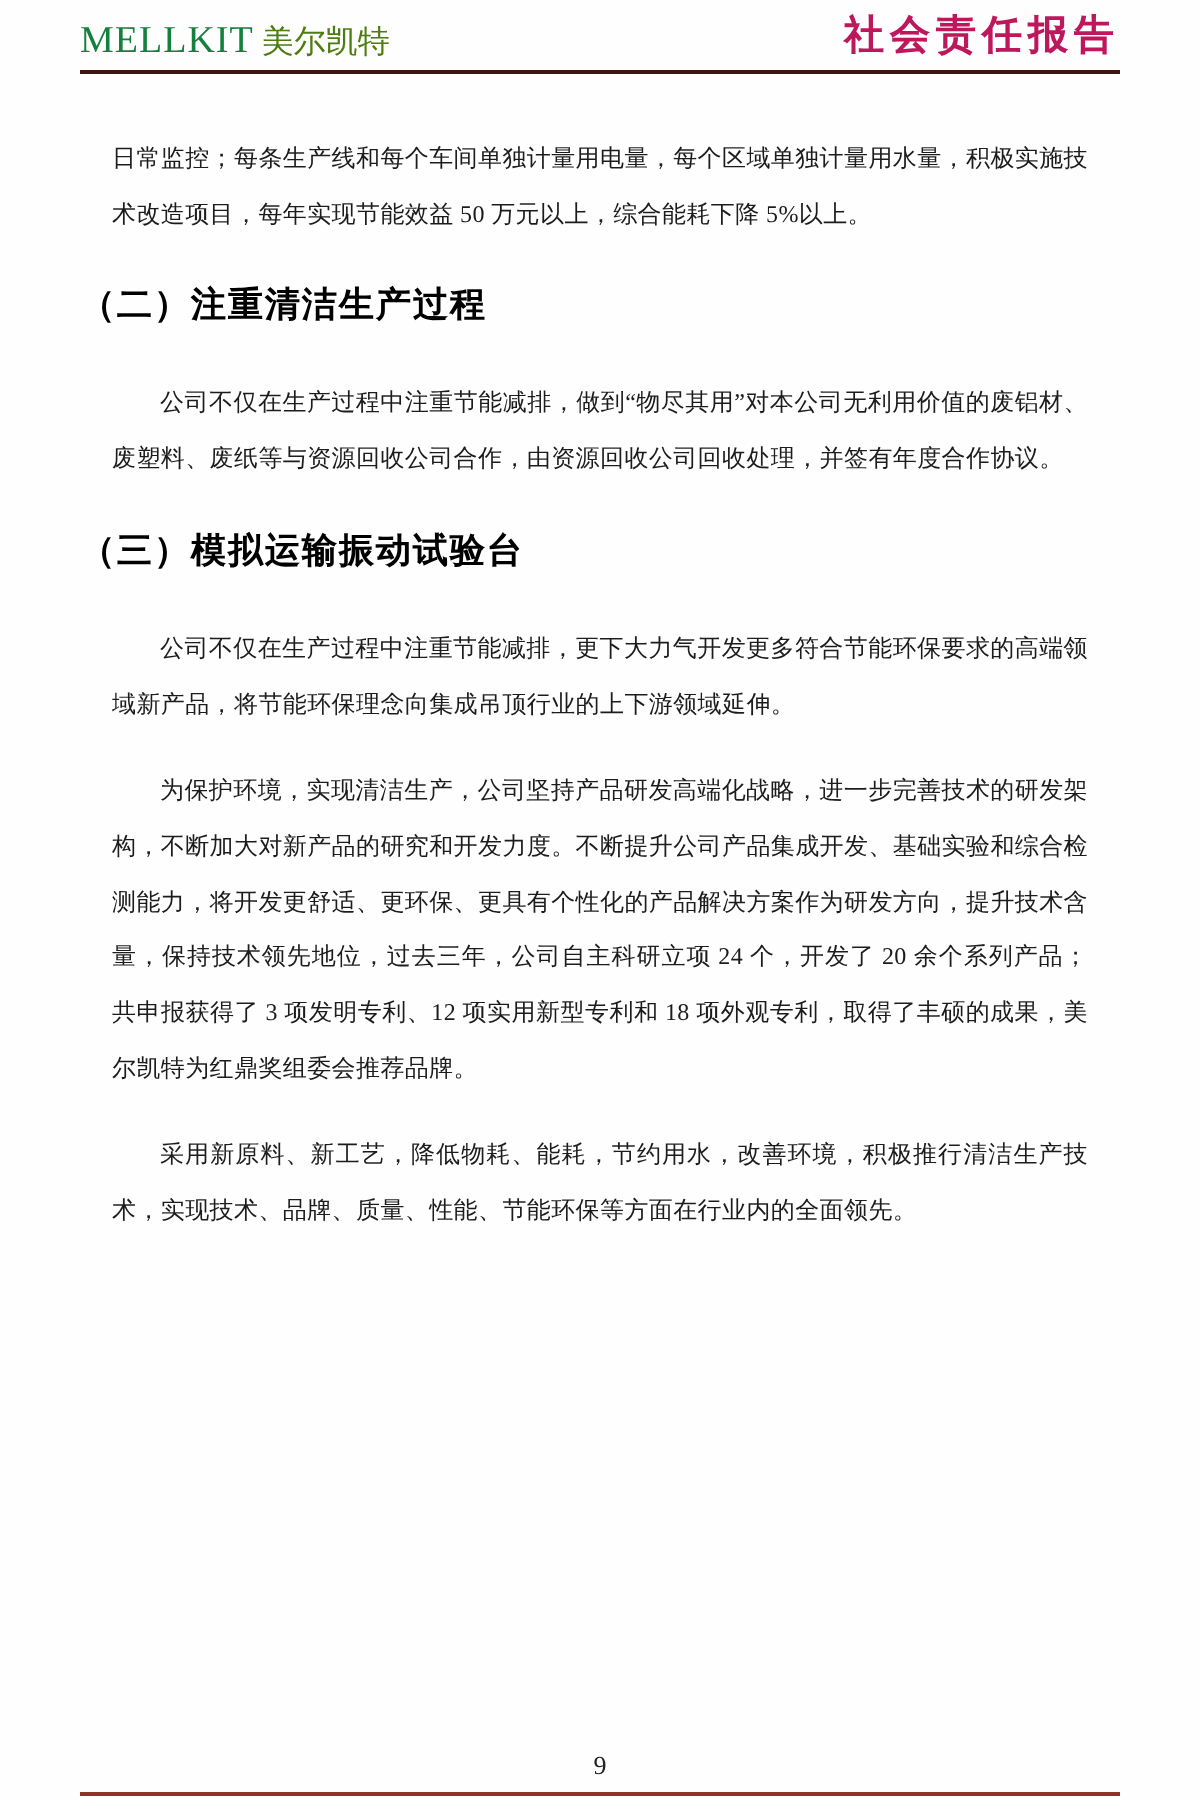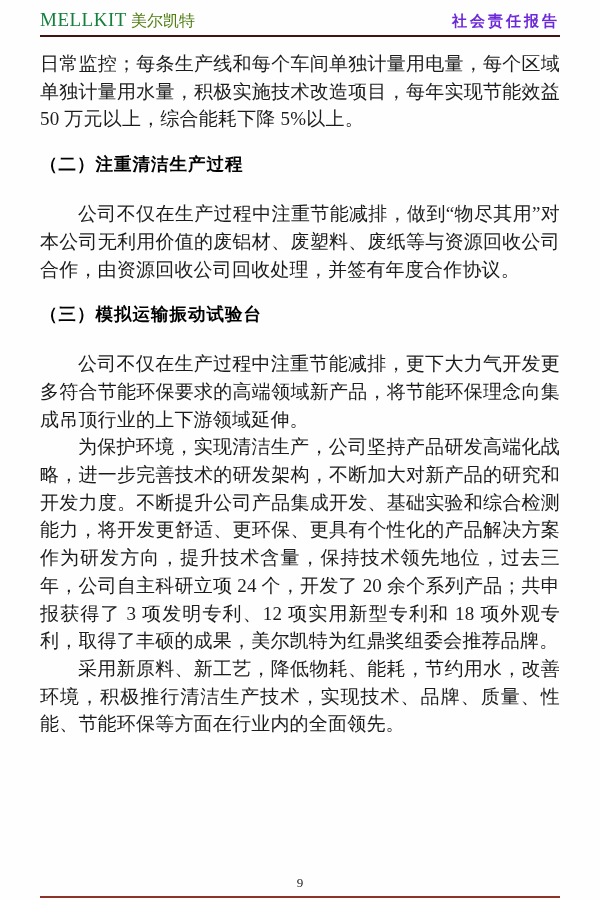--- a/index.html
+++ b/index.html
@@ -27,37 +27,37 @@
     color: #15803d;
     letter-spacing: 0.5px;
   }
   .brand-cn {
     font-family: "Liberation Serif", "DejaVu Serif", serif;
     font-size: 16px;
     color: #4d7c0f;
   }
   .report-title {
     font-family: "Liberation Serif", "DejaVu Serif", serif;
-    font-size: 15px;
+    font-size: 20px;
     font-weight: bold;
-    color: #6d28d9;
+    color: #be185d;
     letter-spacing: 3px;
     padding-bottom: 1px;
   }
   .header-rule {
     height: 2px;
     background: #42140f;
     margin-top: 3px;
   }
   .content {
     padding-top: 13px;
   }
   .para {
-    margin: 0;
-    font-size: 19px;
+    margin: 16px;
+    font-size: 12px;
     line-height: 27.7px;
     text-align: justify;
     letter-spacing: 0.2px;
     text-indent: 2em;
   }
   .para.no-indent { text-indent: 0; }
   .sec-heading {
     margin: 19px 0 24px 0;
     font-family: "Liberation Sans", "DejaVu Sans", sans-serif;
     font-size: 17.5px;

